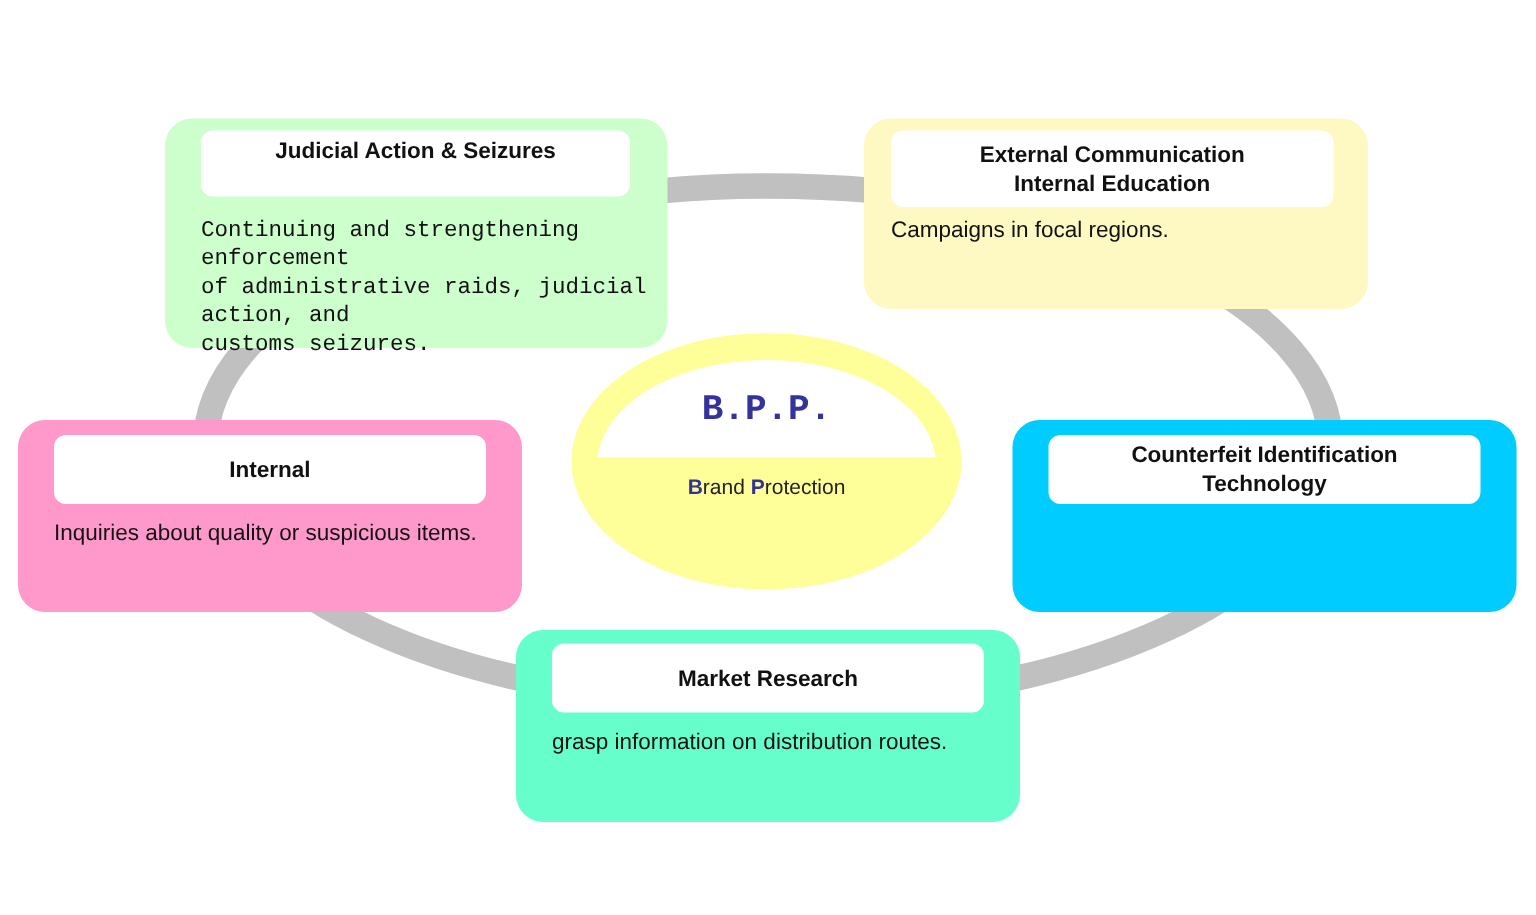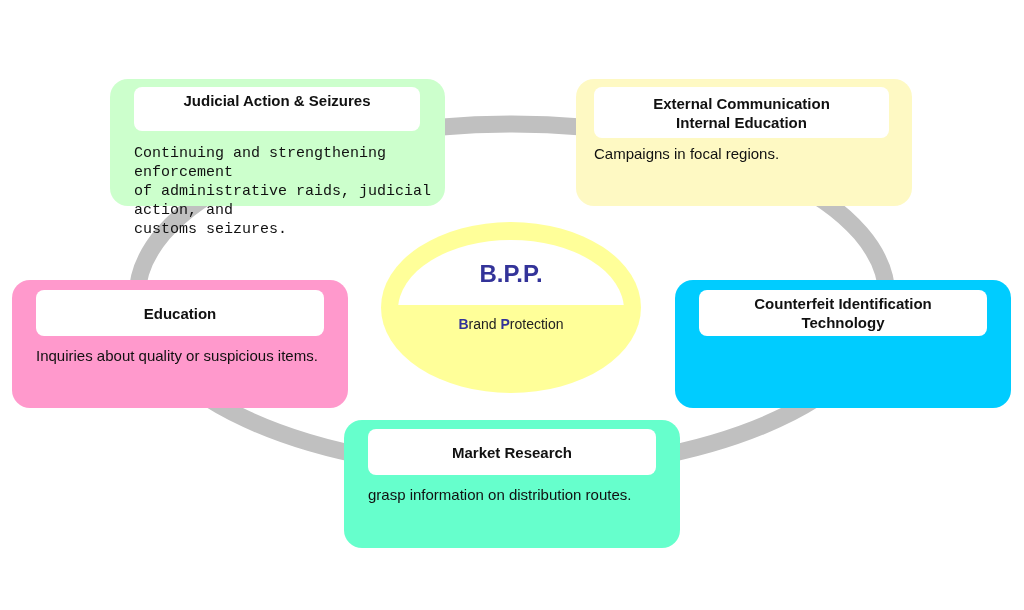--- a/index.html
+++ b/index.html
@@ -6,21 +6,21 @@
     body { width: 1024px; height: 610px; position: relative; overflow: hidden;
            font-family: "Liberation Sans", sans-serif; color: #111; }
     #ring { position: absolute; left: 0; top: 0; width: 1024px; height: 610px; }
     .card { position: absolute; border-radius: 18px; }
     .card .head { position: absolute; background: #ffffff; border-radius: 8px;
                   display: flex; align-items: center; justify-content: center;
                   text-align: center; font-weight: bold; font-size: 15px; line-height: 19px; }
     .card .head span { display: block; }
     .card .body { position: absolute; font-size: 15px; line-height: 19px; }
 
-    #card-judicial { left: 110px; top: 79px; width: 335px; height: 127px; }
+    #card-judicial { left: 110px; top: 79px; width: 335px; height: 153px; }
     #card-judicial .head { left: 24px; top: 8px; width: 286px; height: 44px; align-items: flex-start; padding-top: 4px; box-sizing: border-box; }
     #card-judicial .body { left: 24px; top: 65px; width: 310px; font-family: Liberation Mono, monospace; }
 
     #card-external { left: 576px; top: 79px; width: 336px; height: 127px; }
     #card-external .head { left: 18px; top: 8px; width: 295px; height: 51px; }
     #card-external .body { left: 18px; top: 65px; width: 300px; }
 
     #card-inquiries { left: 12px; top: 280px; width: 336px; height: 128px; }
     #card-inquiries .head { left: 24px; top: 10px; width: 288px; height: 46px; }
     #card-inquiries .body { left: 24px; top: 66px; width: 310px; }
@@ -68,21 +68,21 @@
     </div>
   </div>
   <div class="body">
     <span style="display:block">Campaigns in focal regions.</span>
   </div>
 </div>
 
 <div class="card" id="card-inquiries" style="background: rgb(255, 153, 204);">
   <div class="head">
     <div>
-      <span>Education</span>
+      <span>Internal</span>
     </div>
   </div>
   <div class="body">
     <span style="display:block">Inquiries about quality or suspicious items.</span>
   </div>
 </div>
 
 <div class="card" id="card-counterfeit" style="background: rgb(0, 204, 255);">
   <div class="head">
     <div>
@@ -106,18 +106,18 @@
 <svg id="center-oval" viewBox="0 0 260 171">
   <defs>
     <clipPath id="capclip">
         <rect x="0" y="0" width="260" height="83"></rect>
       </clipPath>
   </defs>
   <ellipse id="oval-outer" cx="130" cy="85.5" rx="130" ry="85.5" fill="#ffff99"></ellipse>
   <ellipse cx="130" cy="88" rx="113" ry="70" fill="#ffffff" clip-path="url(#capclip)"></ellipse>
 </svg>
 
-<div id="bpp-title" style="color: rgb(51, 51, 153);">B.P.P.</div>
+<div id="bpp-title" style="color: rgb(51, 51, 153); font-family: Liberation Mono, monospace;">B.P.P.</div>
 <div id="bpp-sub">
   <div>
     <span class="initial" style="color: rgb(51, 51, 153);">B</span><span>rand </span><span class="initial" style="color: rgb(51, 51, 153);">P</span><span>rotection</span>
   </div>
 </div>
 
 </body></html>

